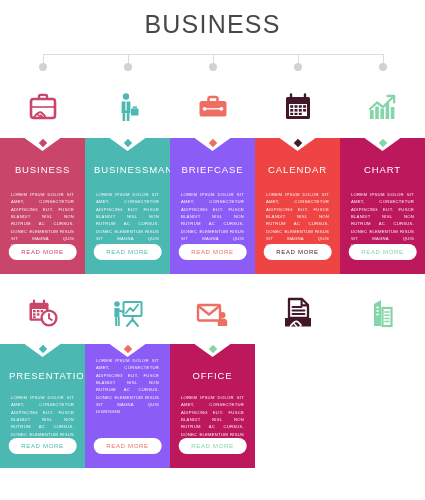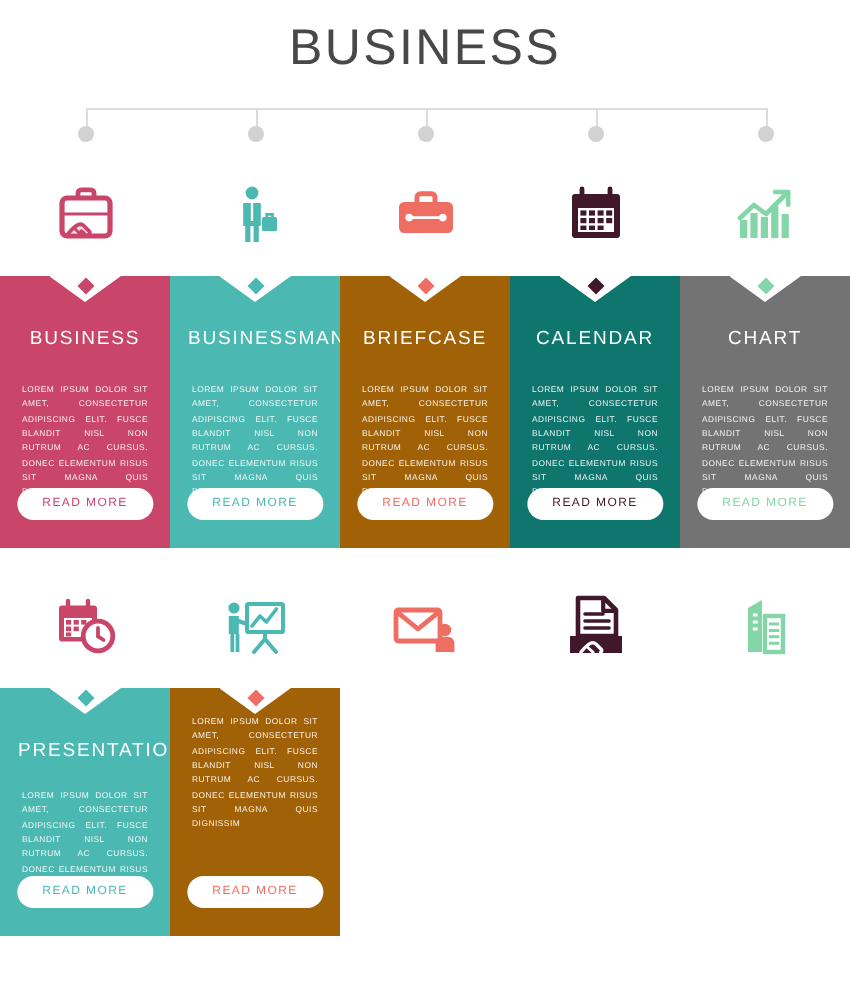--- a/index.html
+++ b/index.html
@@ -143,23 +143,23 @@
     letter-spacing: 0.7px;
     font-family: "Liberation Sans", sans-serif;
     text-transform: uppercase;
     cursor: pointer;
     white-space: nowrap;
   }
 
   
   .c0 { background: #c9456a; }
   .c1 { background: #4bb8b2; }
-  .c2 { background: #a16207; }
-  .c3 { background: #0f766e; }
-  .c4 { background: #737373; }
+  .c2 { background: #8b5cf6; }
+  .c3 { background: #ef4444; }
+  .c4 { background: #be185d; }
 
   .d0 { background: #c9456a; }
   .d1 { background: #4bb8b2; }
   .d2 { background: #ef6e63; }
   .d3 { background: #40182a; }
   .d4 { background: #84d6a8; }
 
   .t0 { color: #c9456a; }
   .t1 { color: #4bb8b2; }
   .t2 { color: #ef6e63; }
@@ -399,13 +399,20 @@
   </div>
 
   <div class="card r2 c2">
     <div class="notch"></div>
     <div class="diamond d2"></div>
     <div class="card-body">Lorem ipsum dolor sit amet, consectetur adipiscing elit. Fusce blandit nisl non rutrum ac cursus. Donec elementum risus sit magna quis dignissim</div>
     <button class="read-more t2">READ MORE</button>
   </div>
 
 
+  <div class="card r2 c4">
+    <div class="notch"></div>
+    <div class="diamond d4"></div>
+    <div class="card-title">OFFICE</div>
+    <div class="card-body">Lorem ipsum dolor sit amet, consectetur adipiscing elit. Fusce blandit nisl non rutrum ac cursus. Donec elementum risus sit magna quis dignissim</div>
+    <button class="read-more t4">READ MORE</button>
+  </div>
 </div>
 
 </body></html>

